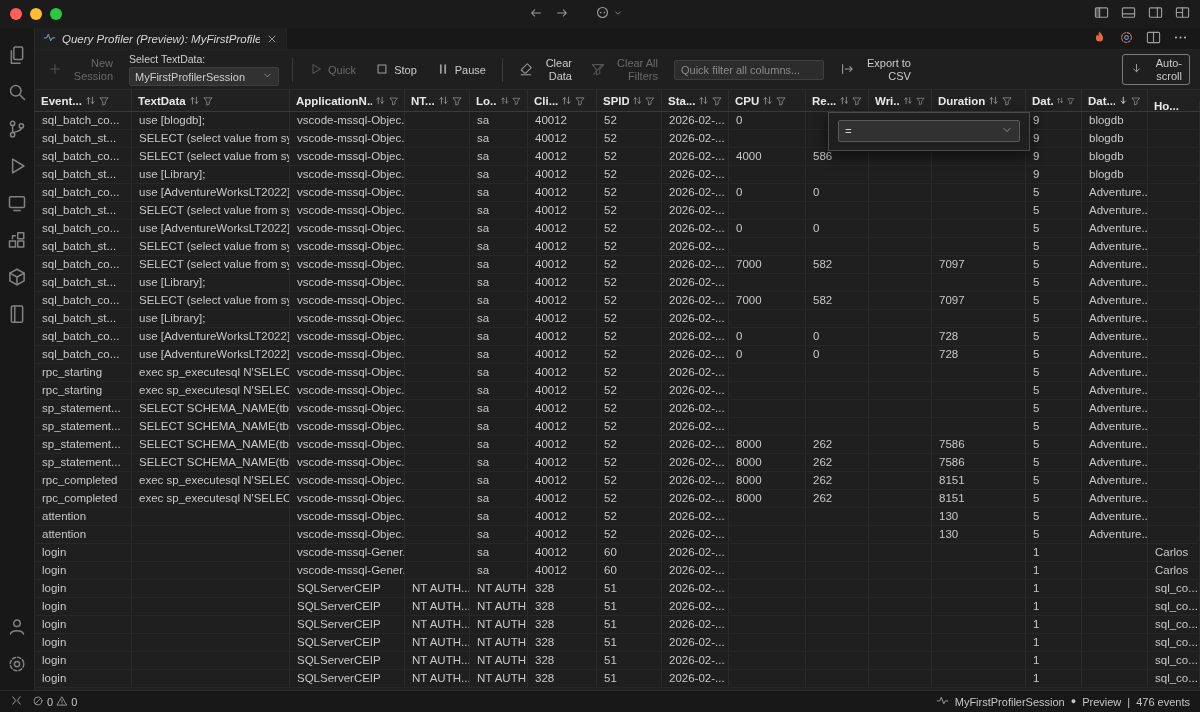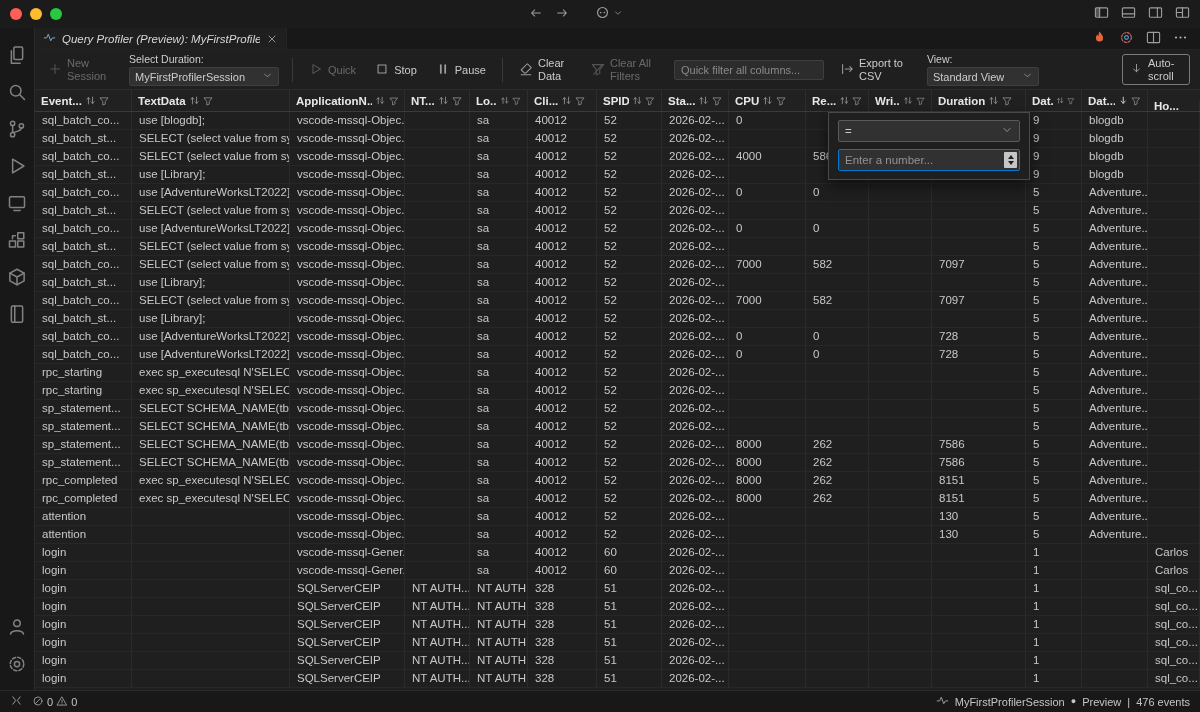--- a/index.html
+++ b/index.html
@@ -35,21 +35,21 @@
   .tab-title{white-space:nowrap;overflow:hidden;flex:1}
   .tab-close{display:flex;align-items:center}
   .tab-actions{margin-left:auto;display:flex;gap:12px;align-items:center;padding-right:12px}
   .tab-action{display:flex;align-items:center}
 
   
   .toolbar{flex:0 0 40px;height:40px;background:#1f1f1f;border-bottom:1px solid #2b2b2b;
     display:flex;align-items:center;padding:0 10px;gap:13px;font-size:11px}
   .tbtn{background:none;border:0;color:#ccc;display:flex;align-items:center;gap:5px;
     font-family:"Liberation Sans",sans-serif;font-size:11px;padding:2px 3px;cursor:default}
-  .stack{display:inline-block;text-align:left;line-height:1.18;white-space:normal}
+  .stack{display:inline-block;text-align:right;line-height:1.18;white-space:normal}
   .w46{width:46px}.w34{width:34px}.w48{width:48px}.w52{width:52px}
   .disabled{opacity:.42}
   .vdiv{width:1px;height:24px;background:#3a3a3a}
   .fieldcol{display:flex;flex-direction:column;gap:2px;font-size:10.5px;color:#cfcfcf}
   .select{height:19px;background:#313131;border:1px solid #3f3f3f;border-radius:2px;display:flex;
     align-items:center;justify-content:space-between;padding:0 5px;font-size:11px;color:#ccc}
   .w150{width:150px}.w112{width:112px}
   .sel-val{white-space:nowrap;overflow:hidden}
   .qfilter{width:150px;height:20px;background:#2c2c2c;border:1px solid #3f3f3f;border-radius:2px;
     color:#ccc;font-family:"Liberation Sans",sans-serif;font-size:11px;padding:0 6px}
@@ -274,21 +274,21 @@
       </div>
 
       <div class="toolbar">
         <button class="tbtn disabled">
           <span><svg width="14" height="14" viewBox="0 0 16 16" fill="none" stroke="#9d9d9d" stroke-width="1.2" stroke-linecap="round" stroke-linejoin="round">
                 <path d="M8 3v10M3 8h10"></path>
               </svg></span>
           <span class="stack w46">New Session</span>
         </button>
         <div class="fieldcol">
-          <span>Select Duration:</span>
+          <span>Select TextData:</span>
           <div class="select w150">
             <span class="sel-val">MyFirstProfilerSession</span>
             <span><svg width="11" height="11" viewBox="0 0 16 16" fill="none" stroke="#9d9d9d" stroke-width="1.2" stroke-linecap="round" stroke-linejoin="round">
                   <path d="M4 6l4 4 4-4"></path>
                 </svg></span>
           </div>
         </div>
         <div class="vdiv"></div>
         <button class="tbtn disabled">
           <span><svg width="14" height="14" viewBox="0 0 16 16" fill="none" stroke="#9d9d9d" stroke-width="1.2" stroke-linecap="round" stroke-linejoin="round">
@@ -324,29 +324,20 @@
           <span class="stack w48">Clear All Filters</span>
         </button>
         <input class="qfilter" placeholder="Quick filter all columns..." style="">
         <button class="tbtn">
           <span><svg width="14" height="14" viewBox="0 0 16 16" fill="none" stroke="#9d9d9d" stroke-width="1.2" stroke-linecap="round" stroke-linejoin="round">
                 <path d="M3 3v10"></path>
                 <path d="M6 8h8M11.2 5.2L14 8l-2.8 2.8"></path>
               </svg></span>
           <span class="stack w52">Export to CSV</span>
         </button>
-        <div class="fieldcol">
-          <span>View:</span>
-          <div class="select w112">
-            <span class="sel-val">Standard View</span>
-            <span><svg width="11" height="11" viewBox="0 0 16 16" fill="none" stroke="#9d9d9d" stroke-width="1.2" stroke-linecap="round" stroke-linejoin="round">
-                  <path d="M4 6l4 4 4-4"></path>
-                </svg></span>
-          </div>
-        </div>
         <button class="tbtn outlined">
           <span><svg width="13" height="13" viewBox="0 0 16 16" fill="none" stroke="#9d9d9d" stroke-width="1.2" stroke-linecap="round" stroke-linejoin="round">
                 <path d="M8 3v9M8 12L4.5 8.5M8 12l3.5-3.5"></path>
               </svg></span>
           <span class="stack w34">Auto-scroll</span>
         </button>
       </div>
 
       <div class="grid">
         <div class="grid-header" id="grid-header">
@@ -1063,23 +1054,16 @@
   </footer>
 
   <div class="filter-popup">
     <div class="fp-body">
       <div class="fp-select">
         <span>=</span>
         <span><svg width="12" height="12" viewBox="0 0 16 16" fill="none" stroke="#9d9d9d" stroke-width="1.2" stroke-linecap="round" stroke-linejoin="round">
               <path d="M4 6l4 4 4-4"></path>
             </svg></span>
       </div>
-      <div class="fp-input">
-        <input class="fp-field" type="text" placeholder="Enter a number..." style="">
-        <div class="fp-spin">
-          <span class="spin-up"></span>
-          <span class="spin-down"></span>
-        </div>
-      </div>
     </div>
   </div>
 
 </div>
 
 </body></html>

